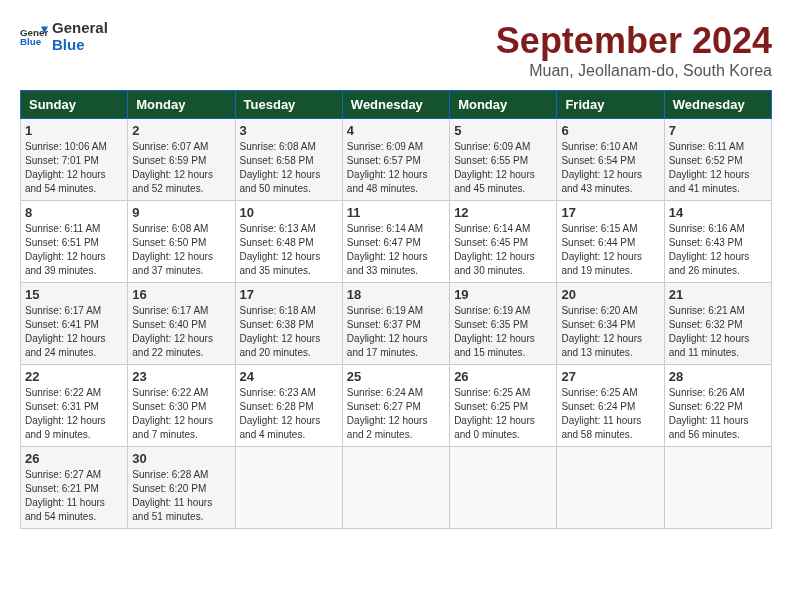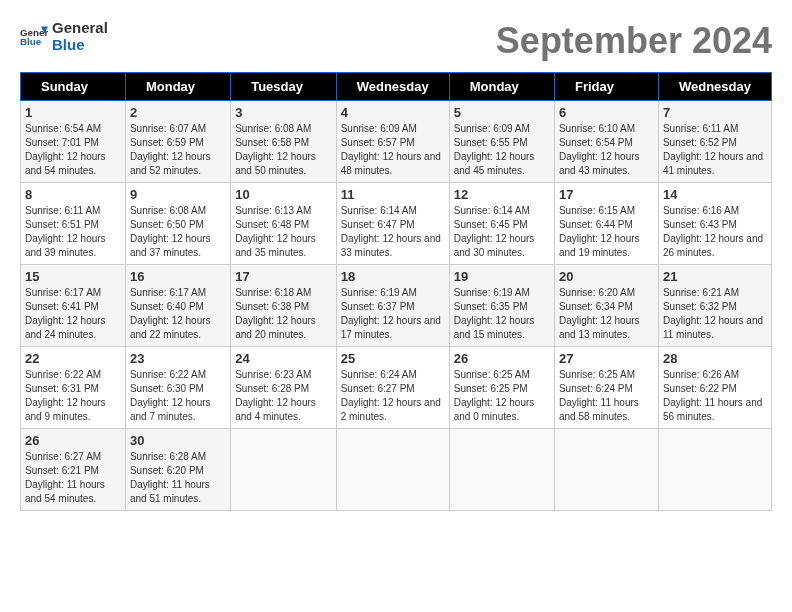--- a/index.html
+++ b/index.html
@@ -24,35 +24,35 @@
     .logo-icon {
       width: 28px;
       height: 28px;
     }
     .title-section {
       text-align: right;
     }
     .calendar-title {
       font-size: 36px;
       font-weight: bold;
-      color: #737373;
+      color: #7f1d1d;
     }
     .calendar-subtitle {
       font-size: 16px;
       color: #555;
     }
     table {
       width: 100%;
       border-collapse: collapse;
       font-size: 11px;
     }
     thead tr th {
-      background-color: #000000;
+      background-color: #14532d;
       color: #fff;
-      padding: 6px 20px;
+      padding: 6px 8px;
       text-align: left;
       font-size: 13px;
       font-weight: bold;
       border: 1px solid #1565c0;
     }
     tbody tr td {
       border: 1px solid #ccc;
       vertical-align: top;
       padding: 4px;
       width: calc(100% / 7);
@@ -90,41 +90,42 @@
       <text x="0" y="32" font-size="14" font-weight="bold" fill="#1565c0">Blue</text>
       <polygon points="30,5 40,5 35,15" fill="#1565c0"></polygon>
     </svg>
     <div>
       <div style="font-size:15px;font-weight:bold;color:#333;line-height:1.1;">General</div>
       <div style="font-size:15px;font-weight:bold;color:#1565c0;line-height:1.1;">Blue</div>
     </div>
   </div>
   <div class="title-section">
     <div class="calendar-title">September 2024</div>
+    <div class="calendar-subtitle">Muan, Jeollanam-do, South Korea</div>
   </div>
 </div>
 
 <table>
   <thead>
     <tr>
       <th>Sunday</th>
       <th>Monday</th>
       <th>Tuesday</th>
       <th>Wednesday</th>
       <th>Monday</th>
       <th>Friday</th>
       <th>Wednesday</th>
     </tr>
   </thead>
   <tbody id="calendar-body">
   <tr>
         <td>
         <span class="day-number">1</span>
         <div class="day-info">
-          <span>Sunrise: 6:54 AM</span><br>
+          <span>Sunrise: 10:06 AM</span><br>
           <span>Sunset: 7:01 PM</span><br>
           <span>Daylight: 12 hours and 54 minutes.</span>
         </div>
       </td>
         <td>
         <span class="day-number">2</span>
         <div class="day-info">
           <span>Sunrise: 6:07 AM</span><br>
           <span>Sunset: 6:59 PM</span><br>
           <span>Daylight: 12 hours and 52 minutes.</span>

